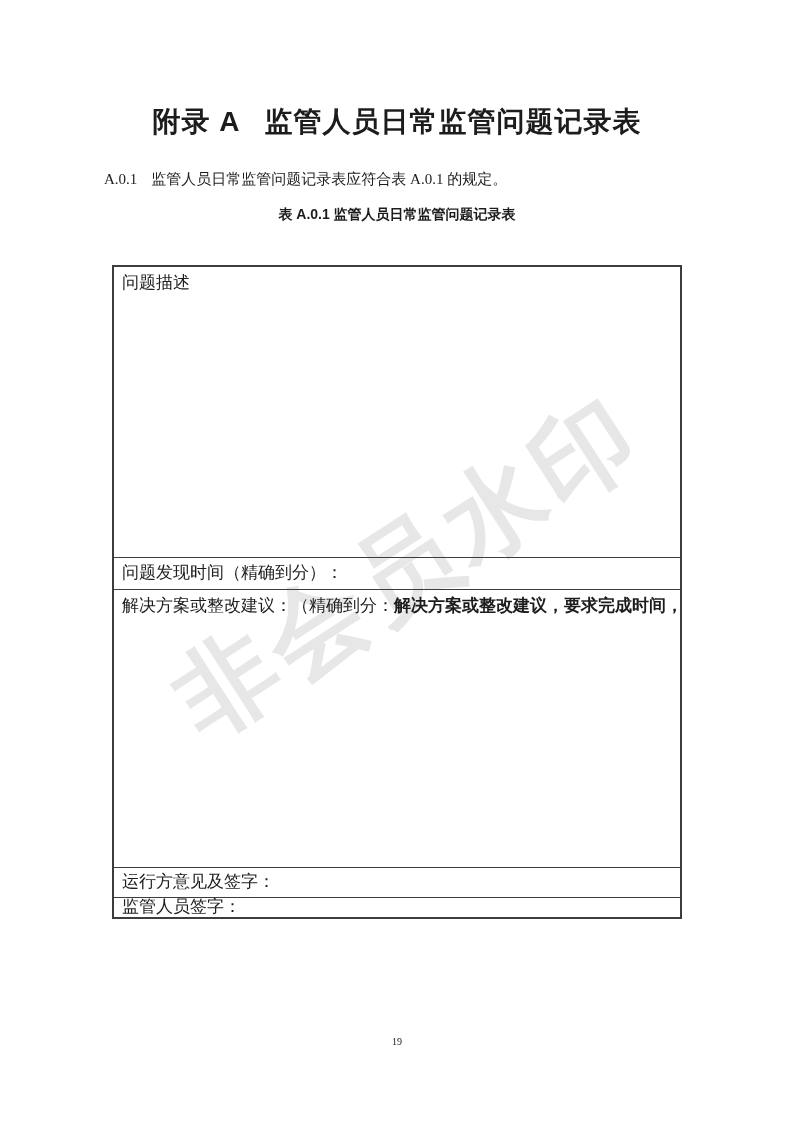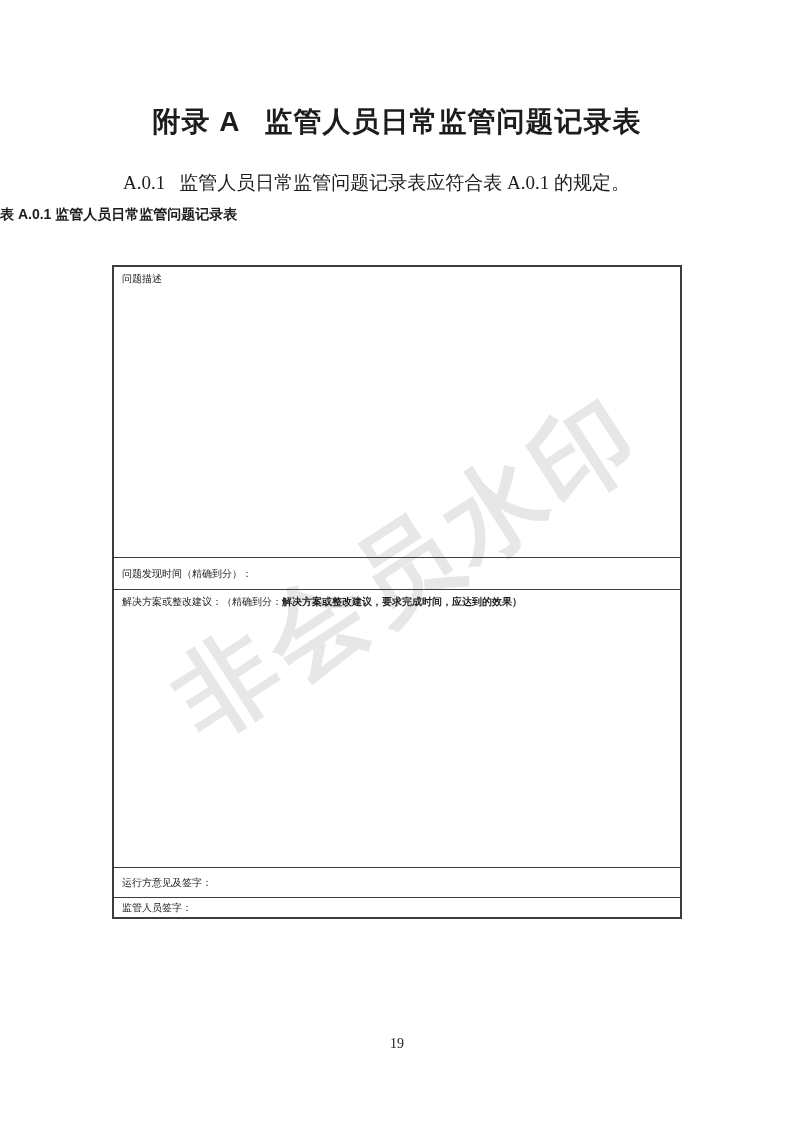--- a/index.html
+++ b/index.html
@@ -46,33 +46,33 @@
     font-weight: 700;
     font-size: 28px;
     letter-spacing: 1px;
     z-index: 1;
   }
   .title .gap { display: inline-block; width: 24px; }
 
   .clause {
     position: absolute;
     top: 170px;
-    left: 123px;
-    font-size: 19px;
+    left: 104px;
+    font-size: 15px;
     z-index: 1;
     white-space: nowrap;
   }
   .clause-number { margin-right: 14px; }
 
   .caption {
     position: absolute;
     top: 206px;
     left: 0;
     width: 100%;
-    text-align: left;
+    text-align: center;
     font-family: "Liberation Sans", sans-serif;
     font-weight: 700;
     font-size: 14px;
     z-index: 1;
   }
 
   .date-line {
     position: absolute;
     top: 239px;
     left: 112px;
@@ -94,21 +94,21 @@
     width: 570px;
     box-sizing: border-box;
     border: 2px solid #3d3d3d;
     background: transparent;
     z-index: 1;
   }
   .trow {
     box-sizing: border-box;
     border-top: 1px solid #3d3d3d;
     padding: 0 8px;
-    font-size: 10px;
+    font-size: 17px;
     display: flex;
     align-items: center;
     line-height: 1.35;
     white-space: nowrap;
     overflow: hidden;
   }
   .trow:first-child { border-top: none; }
   .trow.tall { align-items: flex-start; padding-top: 5px; }
   .r1 { height: 290px; }
   .r2 { height: 32px; }
@@ -117,21 +117,21 @@
   .r5 { height: 30px; }
   .r6 { height: 20px; }
   .emphasis { font-weight: 700; }
 
   .page-number {
     position: absolute;
     top: 1036px;
     left: 0;
     width: 100%;
     text-align: center;
-    font-size: 14px;
+    font-size: 10px;
     z-index: 1;
   }
 </style>
 </head>
 <body>
 
 <div class="page">
 
   <div class="watermark" style="color: rgb(231, 231, 231);">非会员水印</div>
 

